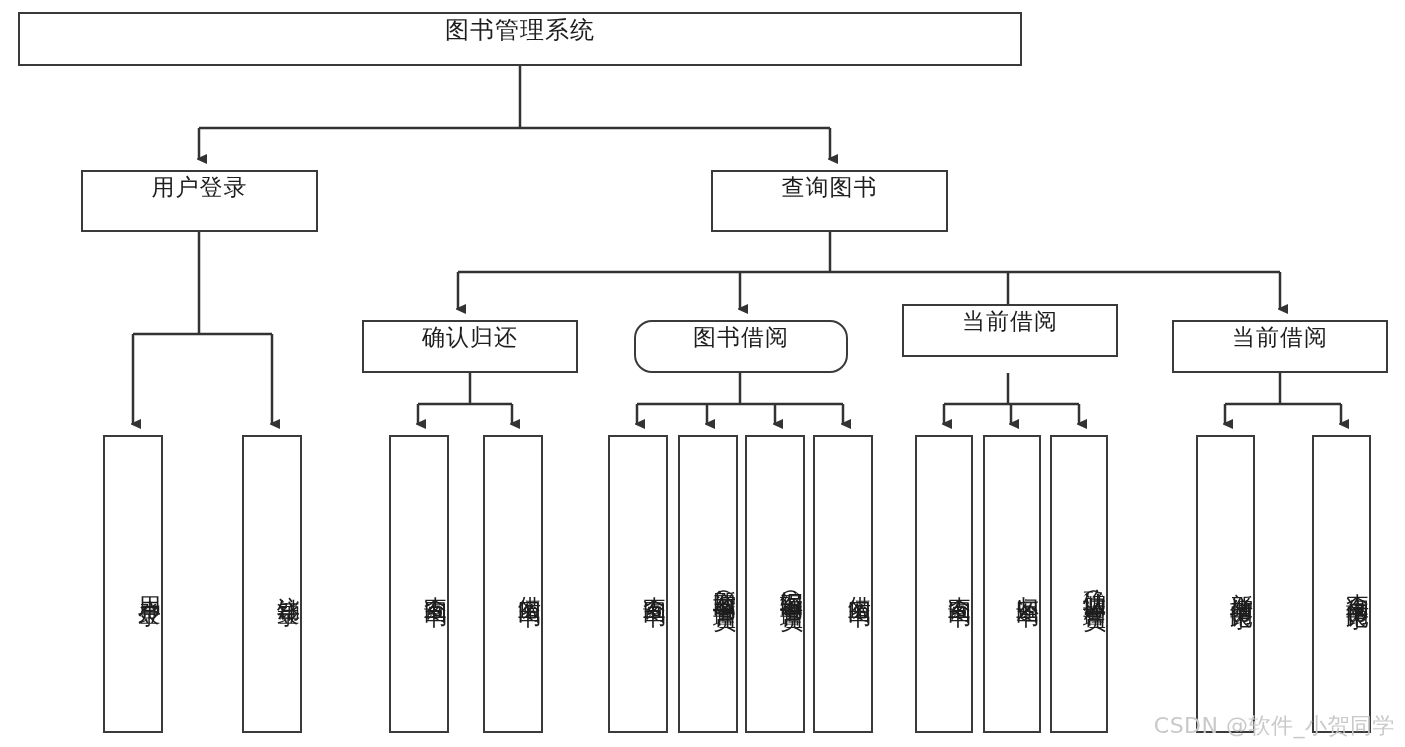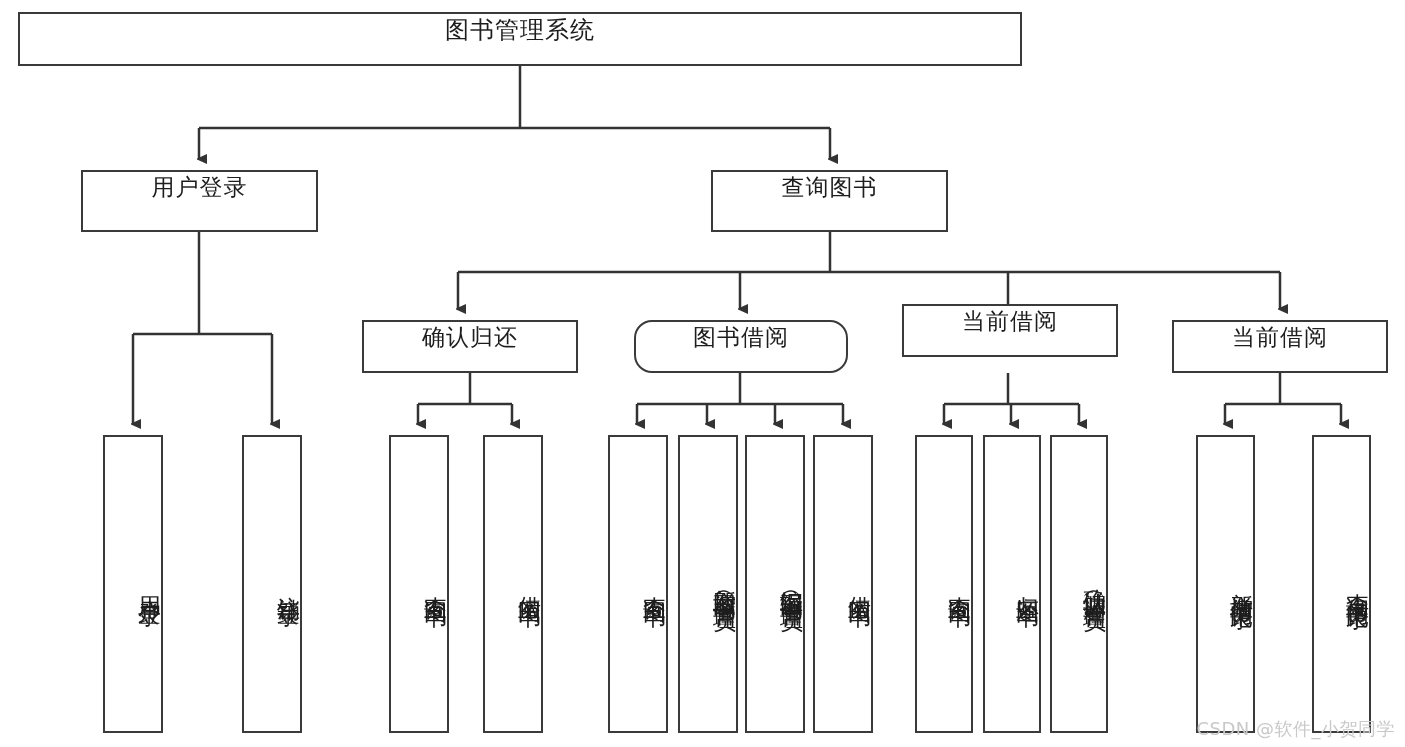--- a/index.html
+++ b/index.html
@@ -56,21 +56,21 @@
     white-space: nowrap;
     line-height: 1.02;
   }
   .node.root {
     font-size: 24px;
   }
   #watermark {
     position: absolute;
     right: 10px;
     bottom: 6px;
-    font-size: 18px;
+    font-size: 22px;
     color: #c9c9c9;
     white-space: nowrap;
     letter-spacing: 0.5px;
   }
 </style>
 </head>
 <body>
 
 <div id="canvas">
 

